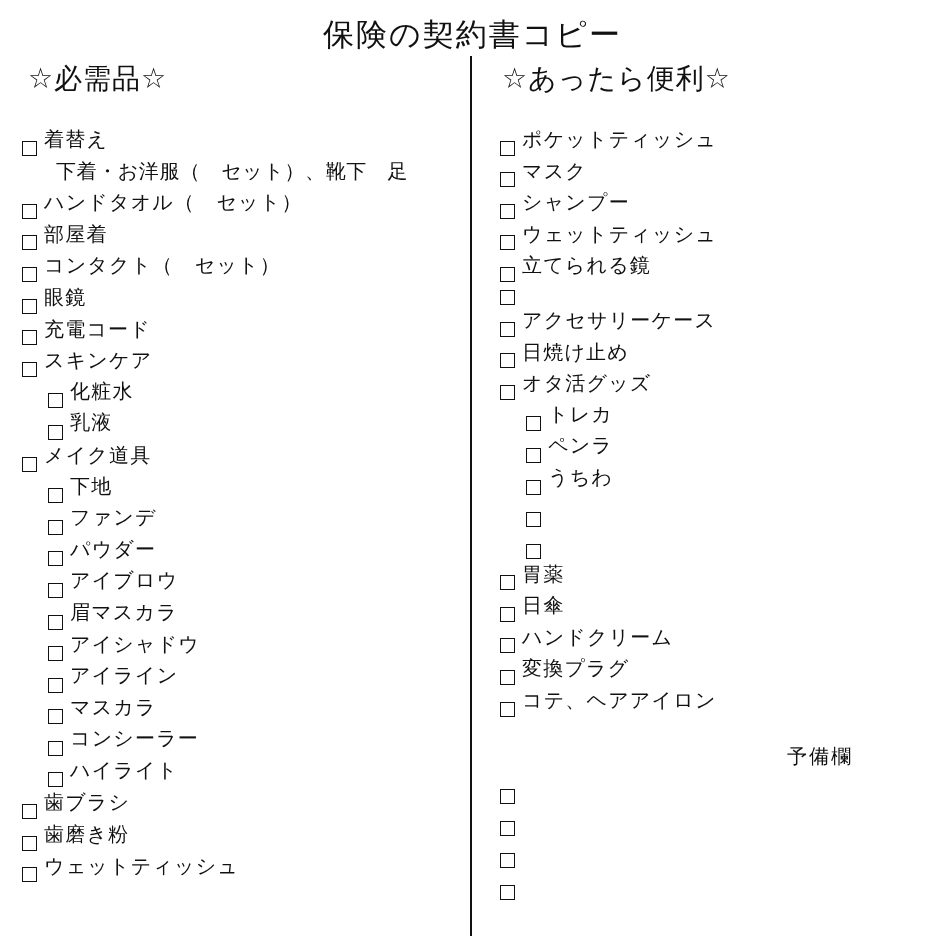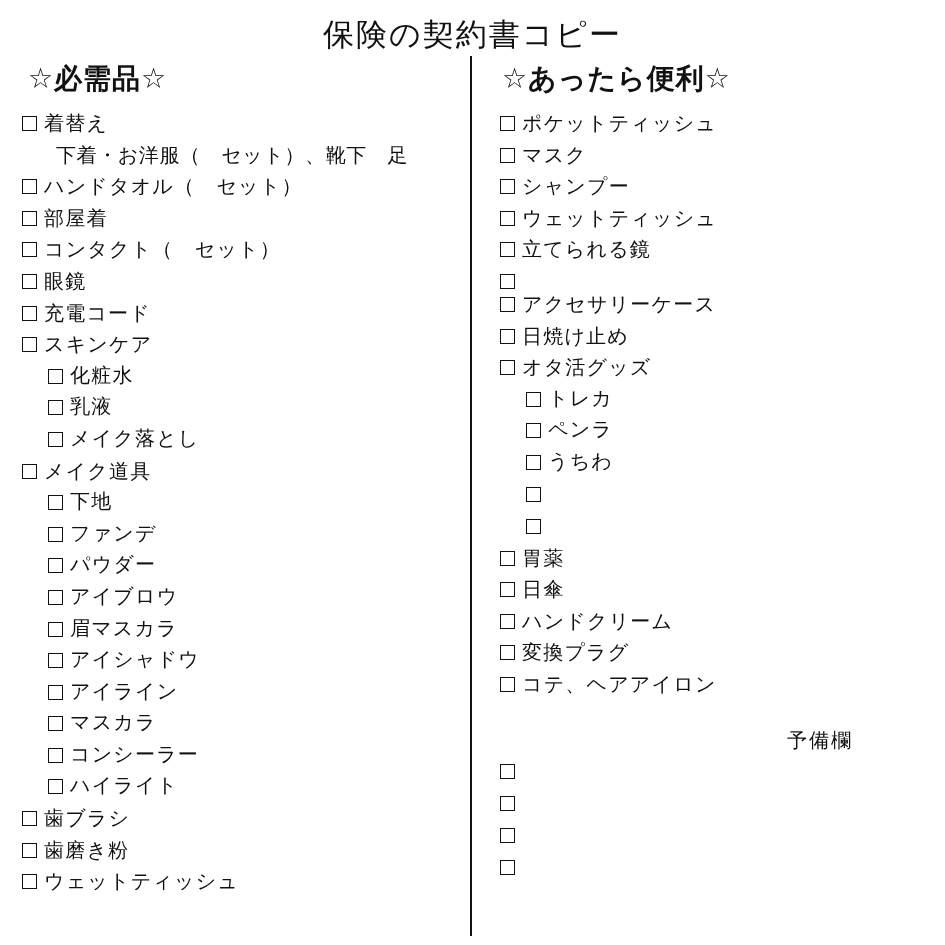--- a/index.html
+++ b/index.html
@@ -51,30 +51,30 @@
     padding-left: 22px;
     padding-right: 6px;
   }
   .col-right {
     width: 389px;
     padding-left: 30px;
     padding-right: 6px;
   }
   .col-head {
     font-size: 28px;
-    font-weight: 700;
+    font-weight: 400;
     letter-spacing: 1px;
-    margin-bottom: 10px;
+    margin-bottom: 26px;
     white-space: nowrap;
   }
   .col-left .col-head { padding-left: 6px; }
   .col-right .col-head { padding-left: 2px; }
   .item {
     display: flex;
-    align-items: flex-start;
+    align-items: flex-end;
     font-size: 20px;
     line-height: 1.58;
     letter-spacing: 1.2px;
     white-space: nowrap;
   }
   .item.indent { padding-left: 26px; font-family: Liberation Mono, monospace; }
   .item.note {
     padding-left: 34px;
     letter-spacing: 0.6px;
   }
@@ -144,24 +144,20 @@
             <span class="lbl">スキンケア</span>
           </div>
           <div class="item indent">
             <span class="box"></span>
             <span class="lbl">化粧水</span>
           </div>
           <div class="item indent">
             <span class="box"></span>
             <span class="lbl">乳液</span>
           </div>
-          <div class="item indent">
-            <span class="box"></span>
-            <span class="lbl">メイク落とし</span>
-          </div>
           <div class="item">
             <span class="box"></span>
             <span class="lbl">メイク道具</span>
           </div>
           <div class="item indent">
             <span class="box"></span>
             <span class="lbl">下地</span>
           </div>
           <div class="item indent">
             <span class="box"></span>

